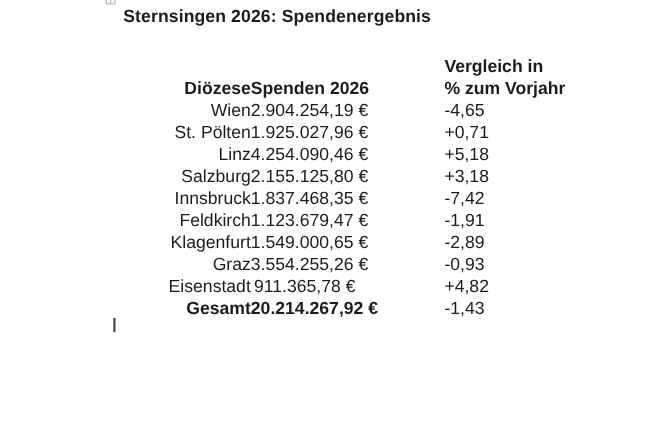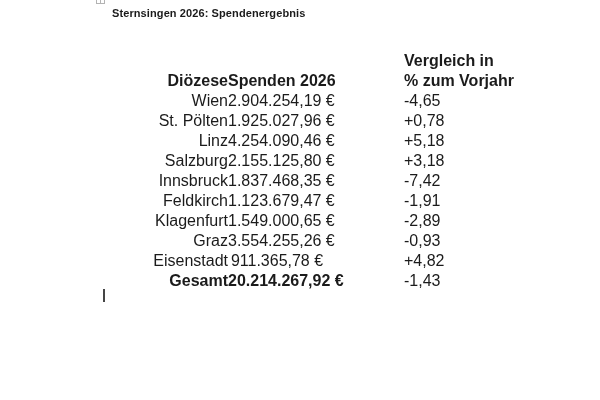--- a/index.html
+++ b/index.html
@@ -35,21 +35,21 @@
     left: 3px;
     top: 0;
     width: 1px;
     height: 100%;
     background: #b3b3b3;
   }
   .doc-title {
     position: absolute;
     left: 112px;
     top: 7px;
-    font-size: 11px;
+    font-size: 16px;
     font-weight: 700;
     letter-spacing: 0.1px;
     white-space: nowrap;
   }
   .table {
     position: absolute;
     left: 112px;
     top: 51px;
   }
   .row {
@@ -112,21 +112,21 @@
 
     <div class="row">
       <span class="c1">Wien</span>
       <span class="c2">2.904.254,19 €</span>
       <span class="c3">-4,65</span>
     </div>
 
     <div class="row">
       <span class="c1">St. Pölten</span>
       <span class="c2">1.925.027,96 €</span>
-      <span class="c3">+0,78</span>
+      <span class="c3">+0,71</span>
     </div>
 
     <div class="row">
       <span class="c1">Linz</span>
       <span class="c2">4.254.090,46 €</span>
       <span class="c3">+5,18</span>
     </div>
 
     <div class="row">
       <span class="c1">Salzburg</span>

